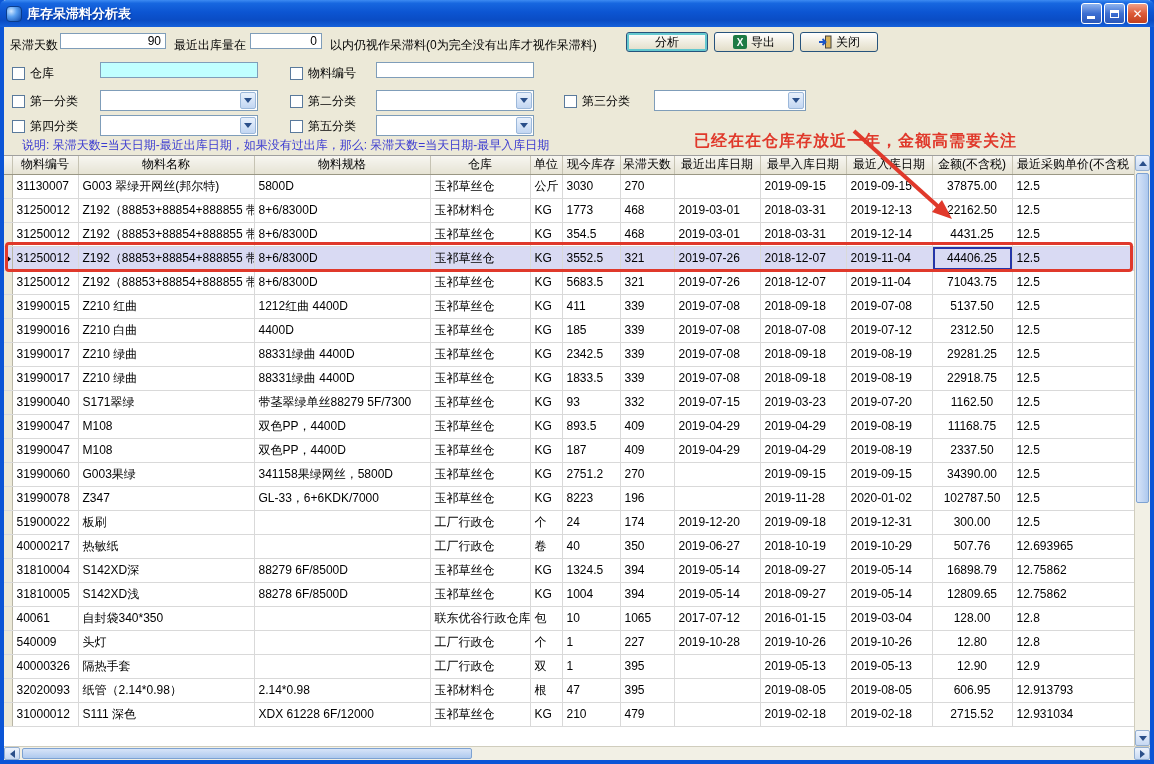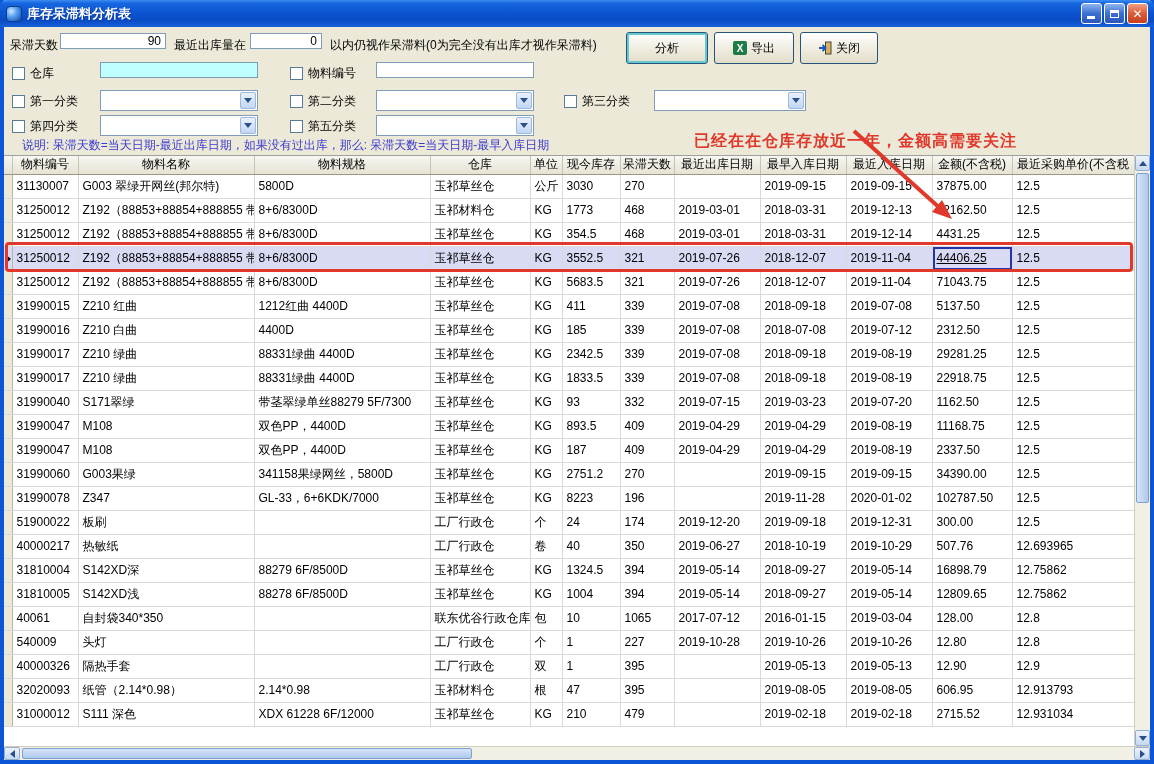--- a/index.html
+++ b/index.html
@@ -24,21 +24,21 @@
   .glyph-max{ width:9px; height:8px; border:1px solid #fff; border-top:3px solid #fff; }
   .glyph-close{ color:#fff; font-size:12px; font-weight:bold; line-height:1; }
 
   
   .form-area{ position:absolute; top:27px; left:0; right:0; height:128px; background:#ece9d8; }
   .lbl{ position:absolute; font-size:12px; color:#000; white-space:nowrap; }
   .txt{ position:absolute; height:16px; border:1px solid #7f9db9; background:#fff; font-size:12px; padding:0 4px; font-family:inherit; }
   .txt.num{ text-align:right; }
   .txt.cyan{ background:#c0ffff; }
 
-  .xpbtn{ position:absolute; height:32px; font-size:12px; font-family:inherit; color:#000;
+  .xpbtn{ position:absolute; height:20px; font-size:12px; font-family:inherit; color:#000;
     background:linear-gradient(180deg,#ffffff 0%,#f2efe4 45%,#e2ddc8 100%);
     border:1px solid #26537c; border-radius:3px; display:flex; align-items:center; justify-content:center; gap:4px; cursor:pointer; }
   .xpbtn.default{ box-shadow:inset 0 0 0 2px #64c8cf; }
 
   .xls-icon{ width:14px; height:14px; background:#1e7b45; color:#fff; font-size:10px; font-weight:bold;
     display:inline-flex; align-items:center; justify-content:center; border-radius:2px; }
   .xls-icon::before{ content:"X"; }
 
   .checkrow{ position:absolute; display:flex; align-items:center; gap:5px; font-size:12px; }
   .cbox{ width:13px; height:13px; background:#fff; border:1px solid #5a7a9c; flex:0 0 auto; }
@@ -55,24 +55,24 @@
 
   
   .table-wrap{ position:absolute; top:155px; left:0; width:1130px; height:591px; background:#fff; overflow:hidden; border-top:1px solid #a0a0a0; }
   table{ border-collapse:collapse; table-layout:fixed; width:1130px; }
   th{ height:18px; font-weight:normal; font-size:12px; text-align:center;
     background:linear-gradient(180deg,#f7f6f1 0%,#e6e3d4 100%);
     border-right:1px solid #c6c3b3; border-bottom:1px solid #9a9784; padding:0 2px;
     white-space:nowrap; overflow:hidden; }
   td{ height:24px; font-size:12px; padding:0 4px; border-right:1px solid #d9d9d9; border-bottom:1px solid #d9d9d9;
     white-space:nowrap; overflow:hidden; background:#fff; color:#000; }
-  td.num{ text-align:left; }
+  td.num{ text-align:center; }
   td.rowsel{ padding:0; background:#ece9d8; border-right:1px solid #b9b6a6; position:relative; }
   tr.sel td{ background:#d9daf3; }
-  td.focus-cell{ background:#fff; box-shadow:inset 0 0 0 2px #2636a8;text-decoration:underline; }
+  td.focus-cell{ background:#fff; box-shadow:inset 0 0 0 2px #2636a8; }
   .tri{ position:absolute; left:1px; top:7px; width:0; height:0;
     border-left:6px solid #000; border-top:5px solid transparent; border-bottom:5px solid transparent; }
 
   
   .hl-outline{ position:absolute; left:1px; top:242px; width:1128px; height:30px;
     border:3px solid #e0392b; border-radius:4px; z-index:7; pointer-events:none; }
   .overlay-svg{ position:absolute; left:0; top:0; width:1146px; height:756px; z-index:9; pointer-events:none; }
 
   
   .vscroll{ position:absolute; top:155px; left:1130px; width:16px; height:591px; background:#f2f0e5; border-left:1px solid #d0cdbd; }

